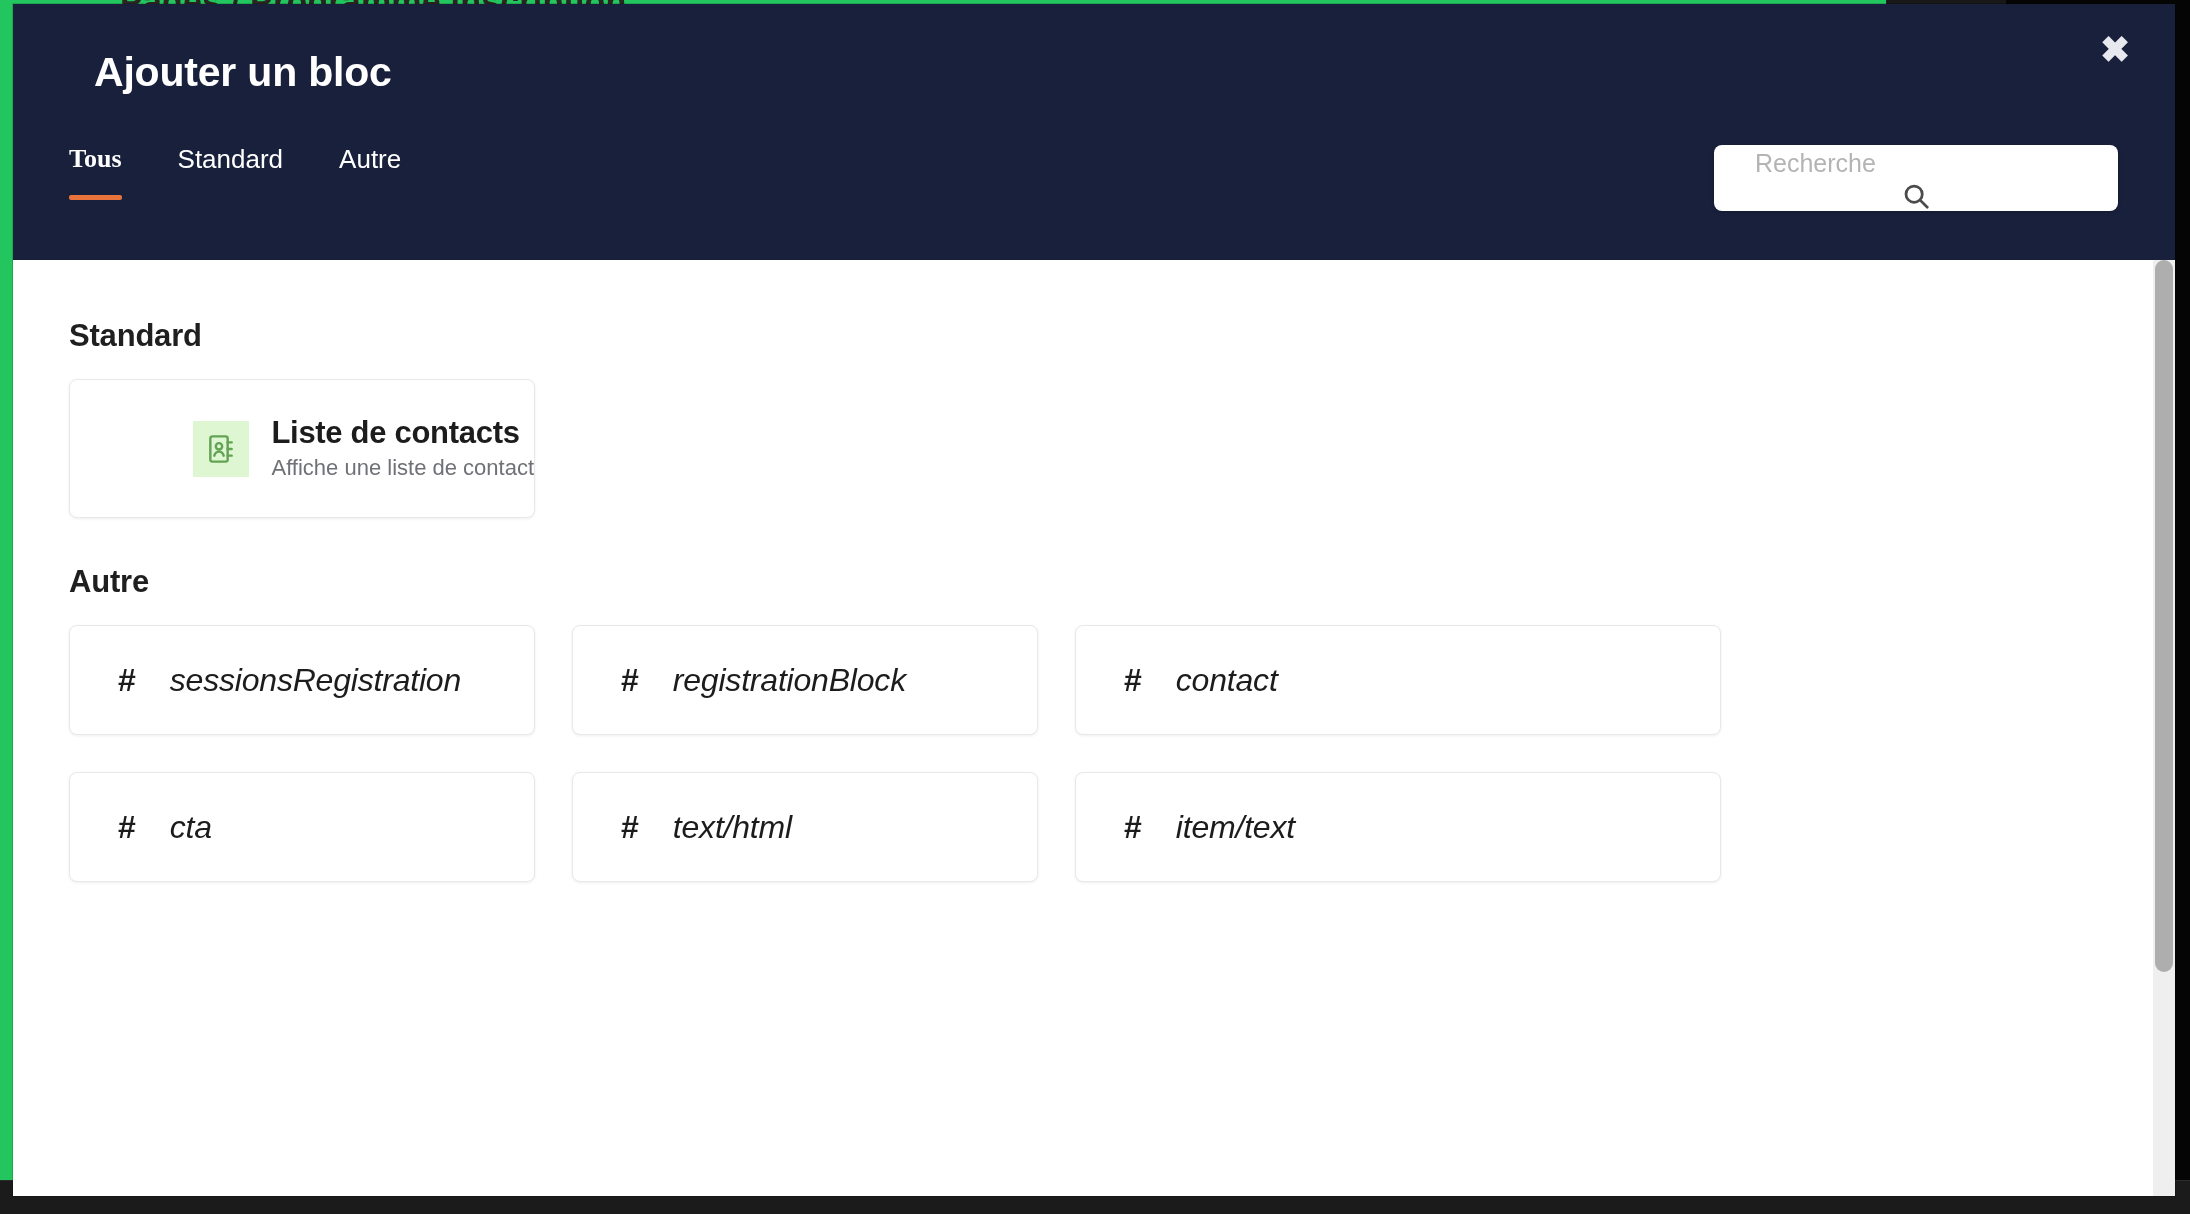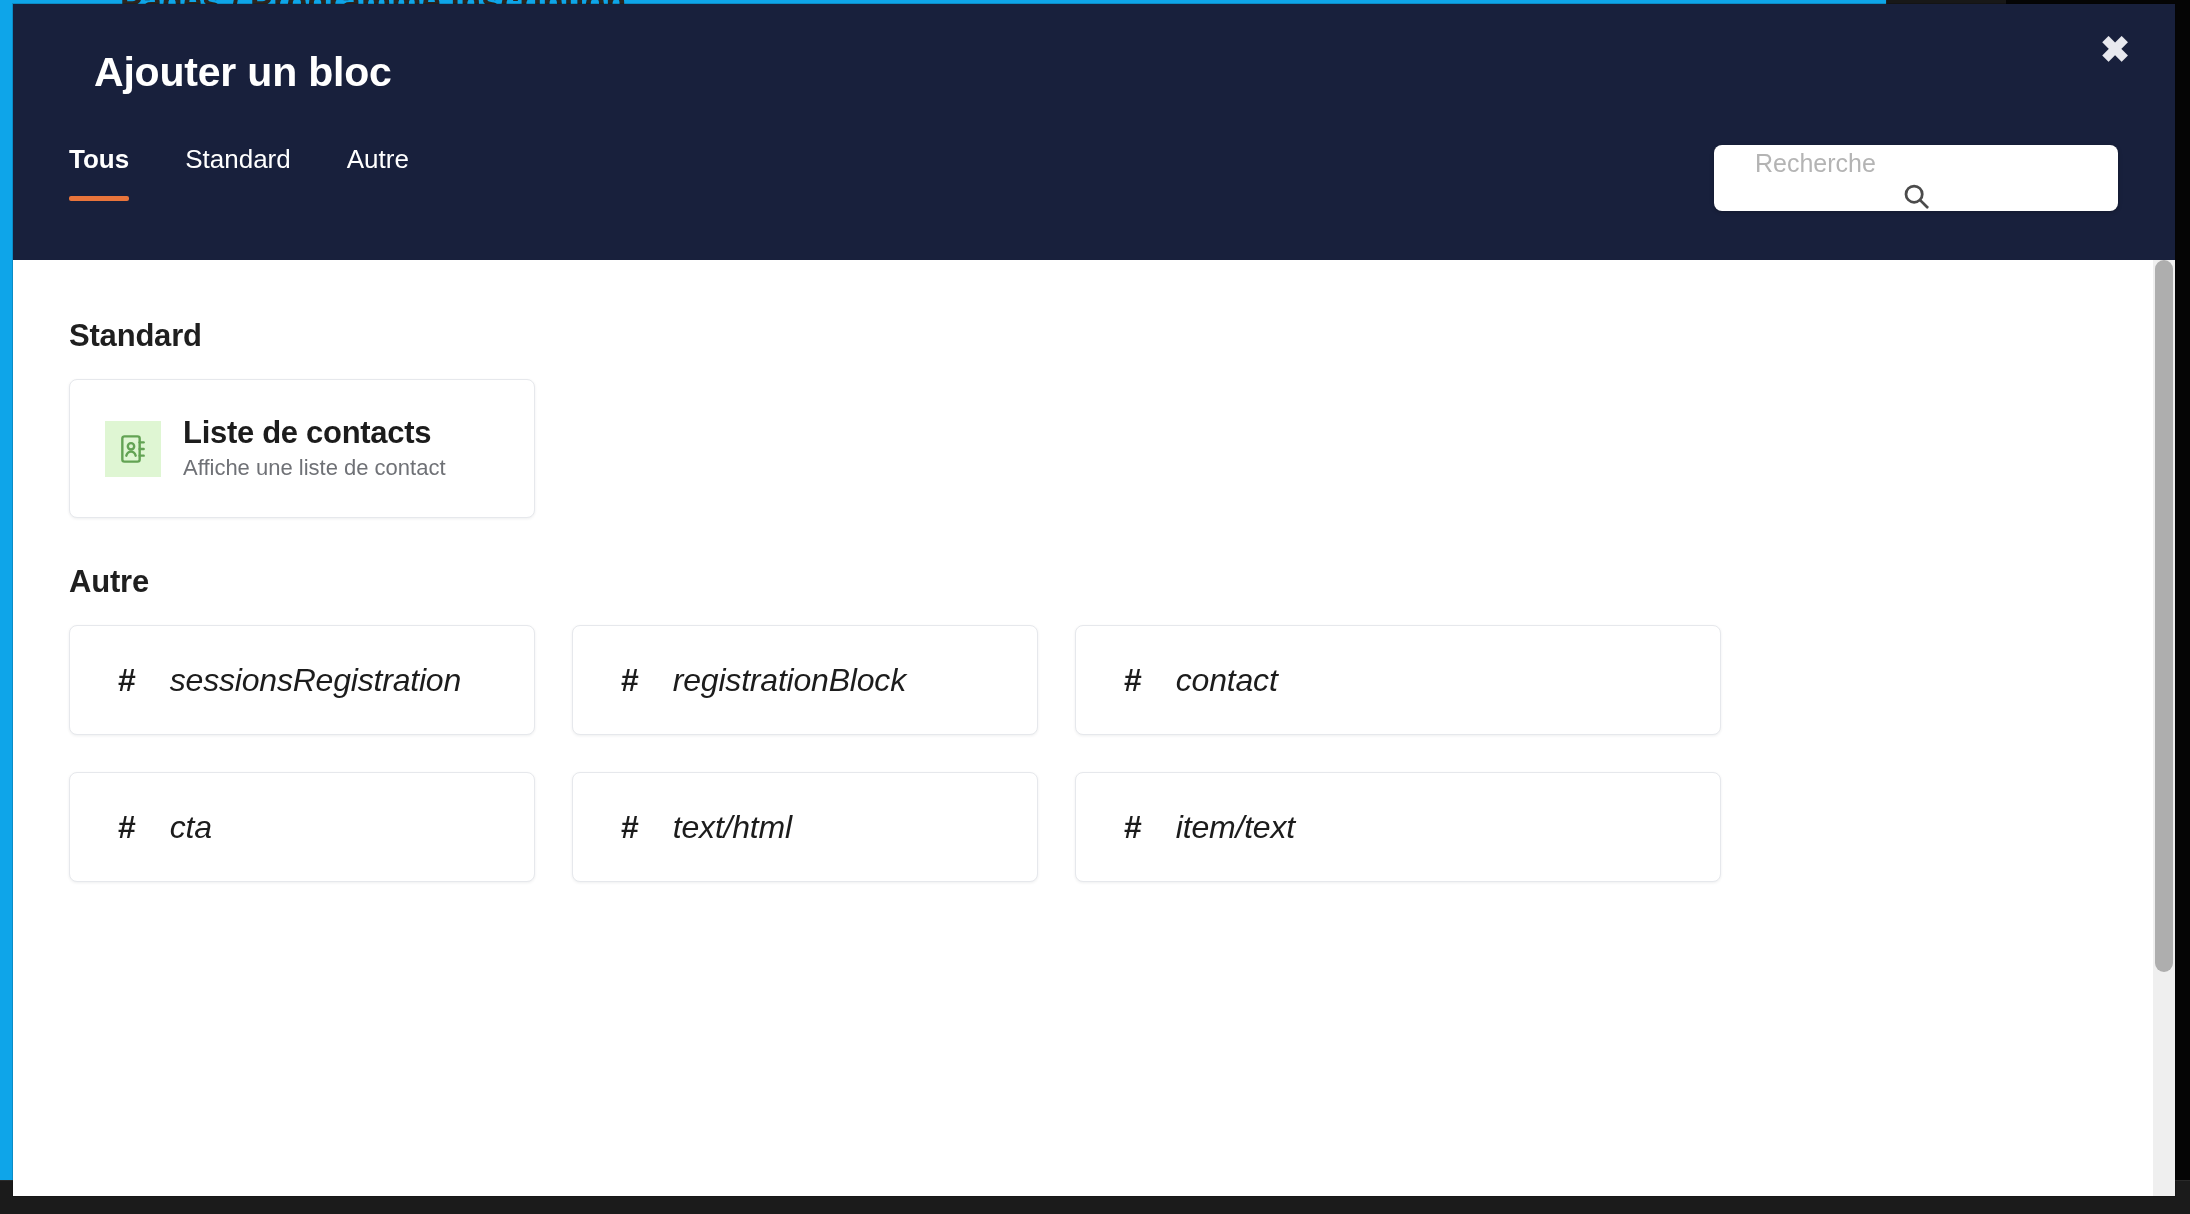--- a/index.html
+++ b/index.html
@@ -10,21 +10,21 @@
     overflow: hidden;
     font-family: "Liberation Sans", sans-serif;
     background: #050505;
   }
 
   
   #page-root {
     position: relative;
     width: 2006px;
     height: 1214px;
-    background: #0ea5e9;
+    background: #22c55e;
   }
 
   #bg-breadcrumb {
     position: absolute;
     top: -18px;
     left: 120px;
     font-size: 34px;
     font-weight: 600;
     color: #2a2520;
     white-space: nowrap;
@@ -110,21 +110,21 @@
   }
   .tab {
     position: relative;
     padding: 0 28px 26px 28px;
     font-size: 26px;
     color: #ffffff;
     cursor: pointer;
     white-space: nowrap;
   }
   .tab:first-child { padding-left: 0; }
-  .tab.active { font-weight: bold; }
+  .tab.active { font-weight: bold; font-family: Liberation Serif, serif; }
   .tab.active::after {
     content: "";
     position: absolute;
     left: 0;
     right: 28px;
     bottom: 0;
     height: 5px;
     background: #e8743b;
     border-radius: 2px;
   }
@@ -184,20 +184,21 @@
   .std-card {
     height: 139px;
     background: #ffffff;
     border: 1px solid #e6e8ec;
     border-radius: 8px;
     box-shadow: 0 1px 3px rgba(20,25,45,.07);
     display: flex;
     align-items: center;
     padding: 0 0 0 35px;
     cursor: pointer;
+    justify-content: flex-end;
   }
   .std-icon-tile {
     flex: 0 0 auto;
     width: 56px;
     height: 56px;
     background: #dff6d3;
     display: flex;
     align-items: center;
     justify-content: center;
     color: #63a354;

